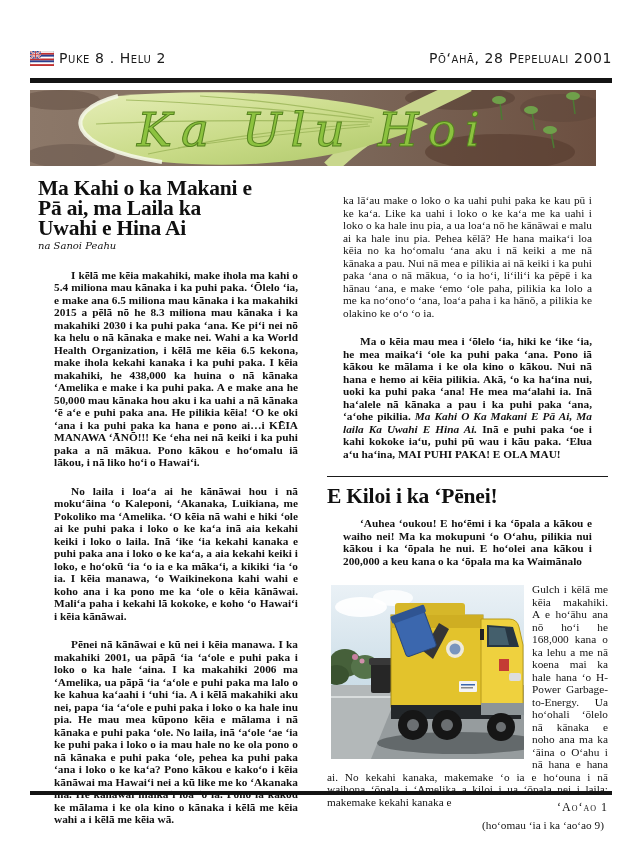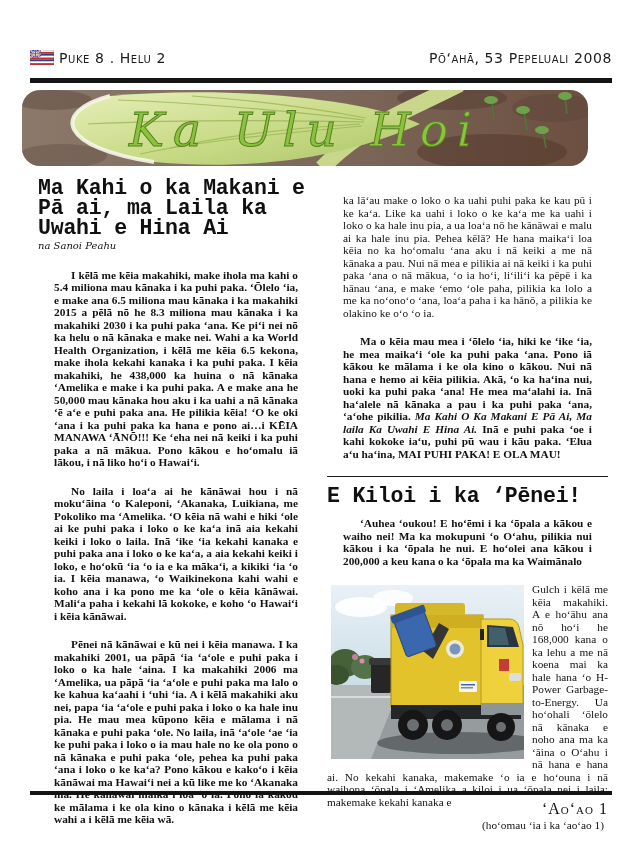--- a/index.html
+++ b/index.html
@@ -2,53 +2,53 @@
 <html><head>
 <meta charset="utf-8">
 <style>
   html,body{margin:0;padding:0;background:#ffffff;}
   .page{position:relative;width:642px;height:868px;background:#ffffff;overflow:hidden;
         font-family:"Liberation Serif",serif;color:#121212;}
 
   
   .masthead{position:absolute;top:50px;left:30px;right:30px;display:flex;
             justify-content:space-between;align-items:center;}
-  .mh-left{display:flex;align-items:flex-start;gap:5px;}
+  .mh-left{display:flex;align-items:flex-end;gap:5px;}
   .mh-issue,.mh-date{font-family:"DejaVu Sans",sans-serif;font-variant:small-caps;
             font-size:14px;letter-spacing:0.6px;color:#1b1b1b;}
   .rule-thick{position:absolute;left:30px;width:582px;height:5px;background:#141414;}
   .rule-top{top:78px;}
   .rule-bottom{top:791px;height:4px;}
 
   
-  .banner{position:absolute;top:90px;left:22px;width:566px;height:76px;overflow:hidden;border-radius:18px;}
+  .banner{position:absolute;top:90px;left:30px;width:566px;height:76px;overflow:hidden;}
 
   
   .columns{position:absolute;top:178px;left:38px;width:570px;display:flex;gap:13px;}
   .col{text-align:justify;font-size:11.3px;line-height:12.5px;}
   .col-left{width:276px;}
   .col-right{width:281px;}
-  h1,h2{margin:0;font-family:Liberation Mono, monospace;font-weight:bold;
+  h1,h2{margin:0;font-family:Liberation Serif, serif;font-weight:bold;
         font-size:21.5px;line-height:20px;letter-spacing:-0.2px;color:#101010;
         text-align:left;white-space:pre-line;}
   .byline{font-family:"DejaVu Serif",serif;font-style:italic;font-size:10px;
           margin:2px 0 6px 0;text-align:left;}
   p{margin:16px;}
   p.indent{text-indent:17px;font-weight:bold;}
   .ital{font-style:italic;}
   .divider{border:none;border-top:1px solid #1a1a1a;margin:7px 0 9px 0;}
   .first-after-byline{margin-top:11px;}
 
   .para-with-photo{overflow:visible;}
   .photo{float:left;margin:2px 8px 2px 4px;width:193px;height:174px;
          display:block;}
   .cont-note{text-align:right;margin-top:11px;padding-right:4px;}
 
   .folio{position:absolute;top:800px;right:34px;font-family:"Liberation Serif",serif;
-         font-variant:small-caps;font-size:16px;letter-spacing:1px;}
+         font-variant:small-caps;font-size:12px;letter-spacing:1px;}
 </style>
 </head>
 <body>
 
 <div class="page">
 
   <div class="masthead">
     <div class="mh-left">
       <svg width="24" height="15" viewBox="0 0 24 15" aria-hidden="true">
         <rect width="24" height="15" fill="#ffffff" stroke="#8a8a8a" stroke-width="0.5"></rect>
@@ -60,21 +60,21 @@
         <rect width="11" height="7.5" fill="#2b3f8e"></rect>
         <path d="M0,0 L11,7.5 M11,0 L0,7.5" stroke="#ffffff" stroke-width="1.6"></path>
         <path d="M0,0 L11,7.5 M11,0 L0,7.5" stroke="#c23131" stroke-width="0.7"></path>
         <rect x="4.6" width="1.8" height="7.5" fill="#ffffff"></rect>
         <rect y="2.9" width="11" height="1.7" fill="#ffffff"></rect>
         <rect x="5.05" width="0.9" height="7.5" fill="#c23131"></rect>
         <rect y="3.3" width="11" height="0.9" fill="#c23131"></rect>
       </svg>
       <span class="mh-issue">Puke 8 . Helu 2</span>
     </div>
-    <span class="mh-date">Pō‘ahā, 53 Pepeluali 2008</span>
+    <span class="mh-date">Pō‘ahā, 28 Pepeluali 2001</span>
   </div>
   <div class="rule-thick rule-top"></div>
 
   <div class="banner">
     <svg width="566" height="76" viewBox="0 0 566 76" preserveAspectRatio="none" aria-hidden="true">
       <defs>
         <linearGradient id="soil" x1="0" y1="0" x2="1" y2="0">
           <stop offset="0" stop-color="#8c7869"></stop>
             <stop offset="0.55" stop-color="#7c685a"></stop>
             <stop offset="1" stop-color="#6c4f40"></stop>
@@ -184,20 +184,20 @@
           <circle cx="82" cy="140" r="15" fill="#161616"></circle>
             <circle cx="82" cy="140" r="6" fill="#6b6f72"></circle>
           <circle cx="116" cy="140" r="15" fill="#161616"></circle>
             <circle cx="116" cy="140" r="6" fill="#6b6f72"></circle>
           <circle cx="170" cy="142" r="14" fill="#161616"></circle>
             <circle cx="170" cy="142" r="5" fill="#6b6f72"></circle>
         </svg>
         <span>Gulch i kēlā me kēia makahiki. A e ho‘āhu ana nō ho‘i he 168,000 kana o ka lehu a me nā koena mai ka hale hana ‘o H-Power Garbage-to-Energy. Ua ho‘ohali ‘ōlelo nā kānaka e noho ana ma ka ‘āina o O‘ahu i nā hana e hana ai. No kekahi kanaka, makemake ‘o ia e ho‘ouna i nā waihona ‘ōpala i ‘Amelika a kiloi i ua ‘ōpala nei i laila; makemake kekahi kanaka e</span>
       </div>
 
-      <div class="cont-note">(ho‘omau ‘ia i ka ‘ao‘ao 1)</div>
+      <div class="cont-note">(ho‘omau ‘ia i ka ‘ao‘ao 9)</div>
     </section>
   </div>
 
   <div class="rule-thick rule-bottom"></div>
   <div class="folio">‘Ao‘ao 1</div>
 
 </div>
 
 </body></html>

